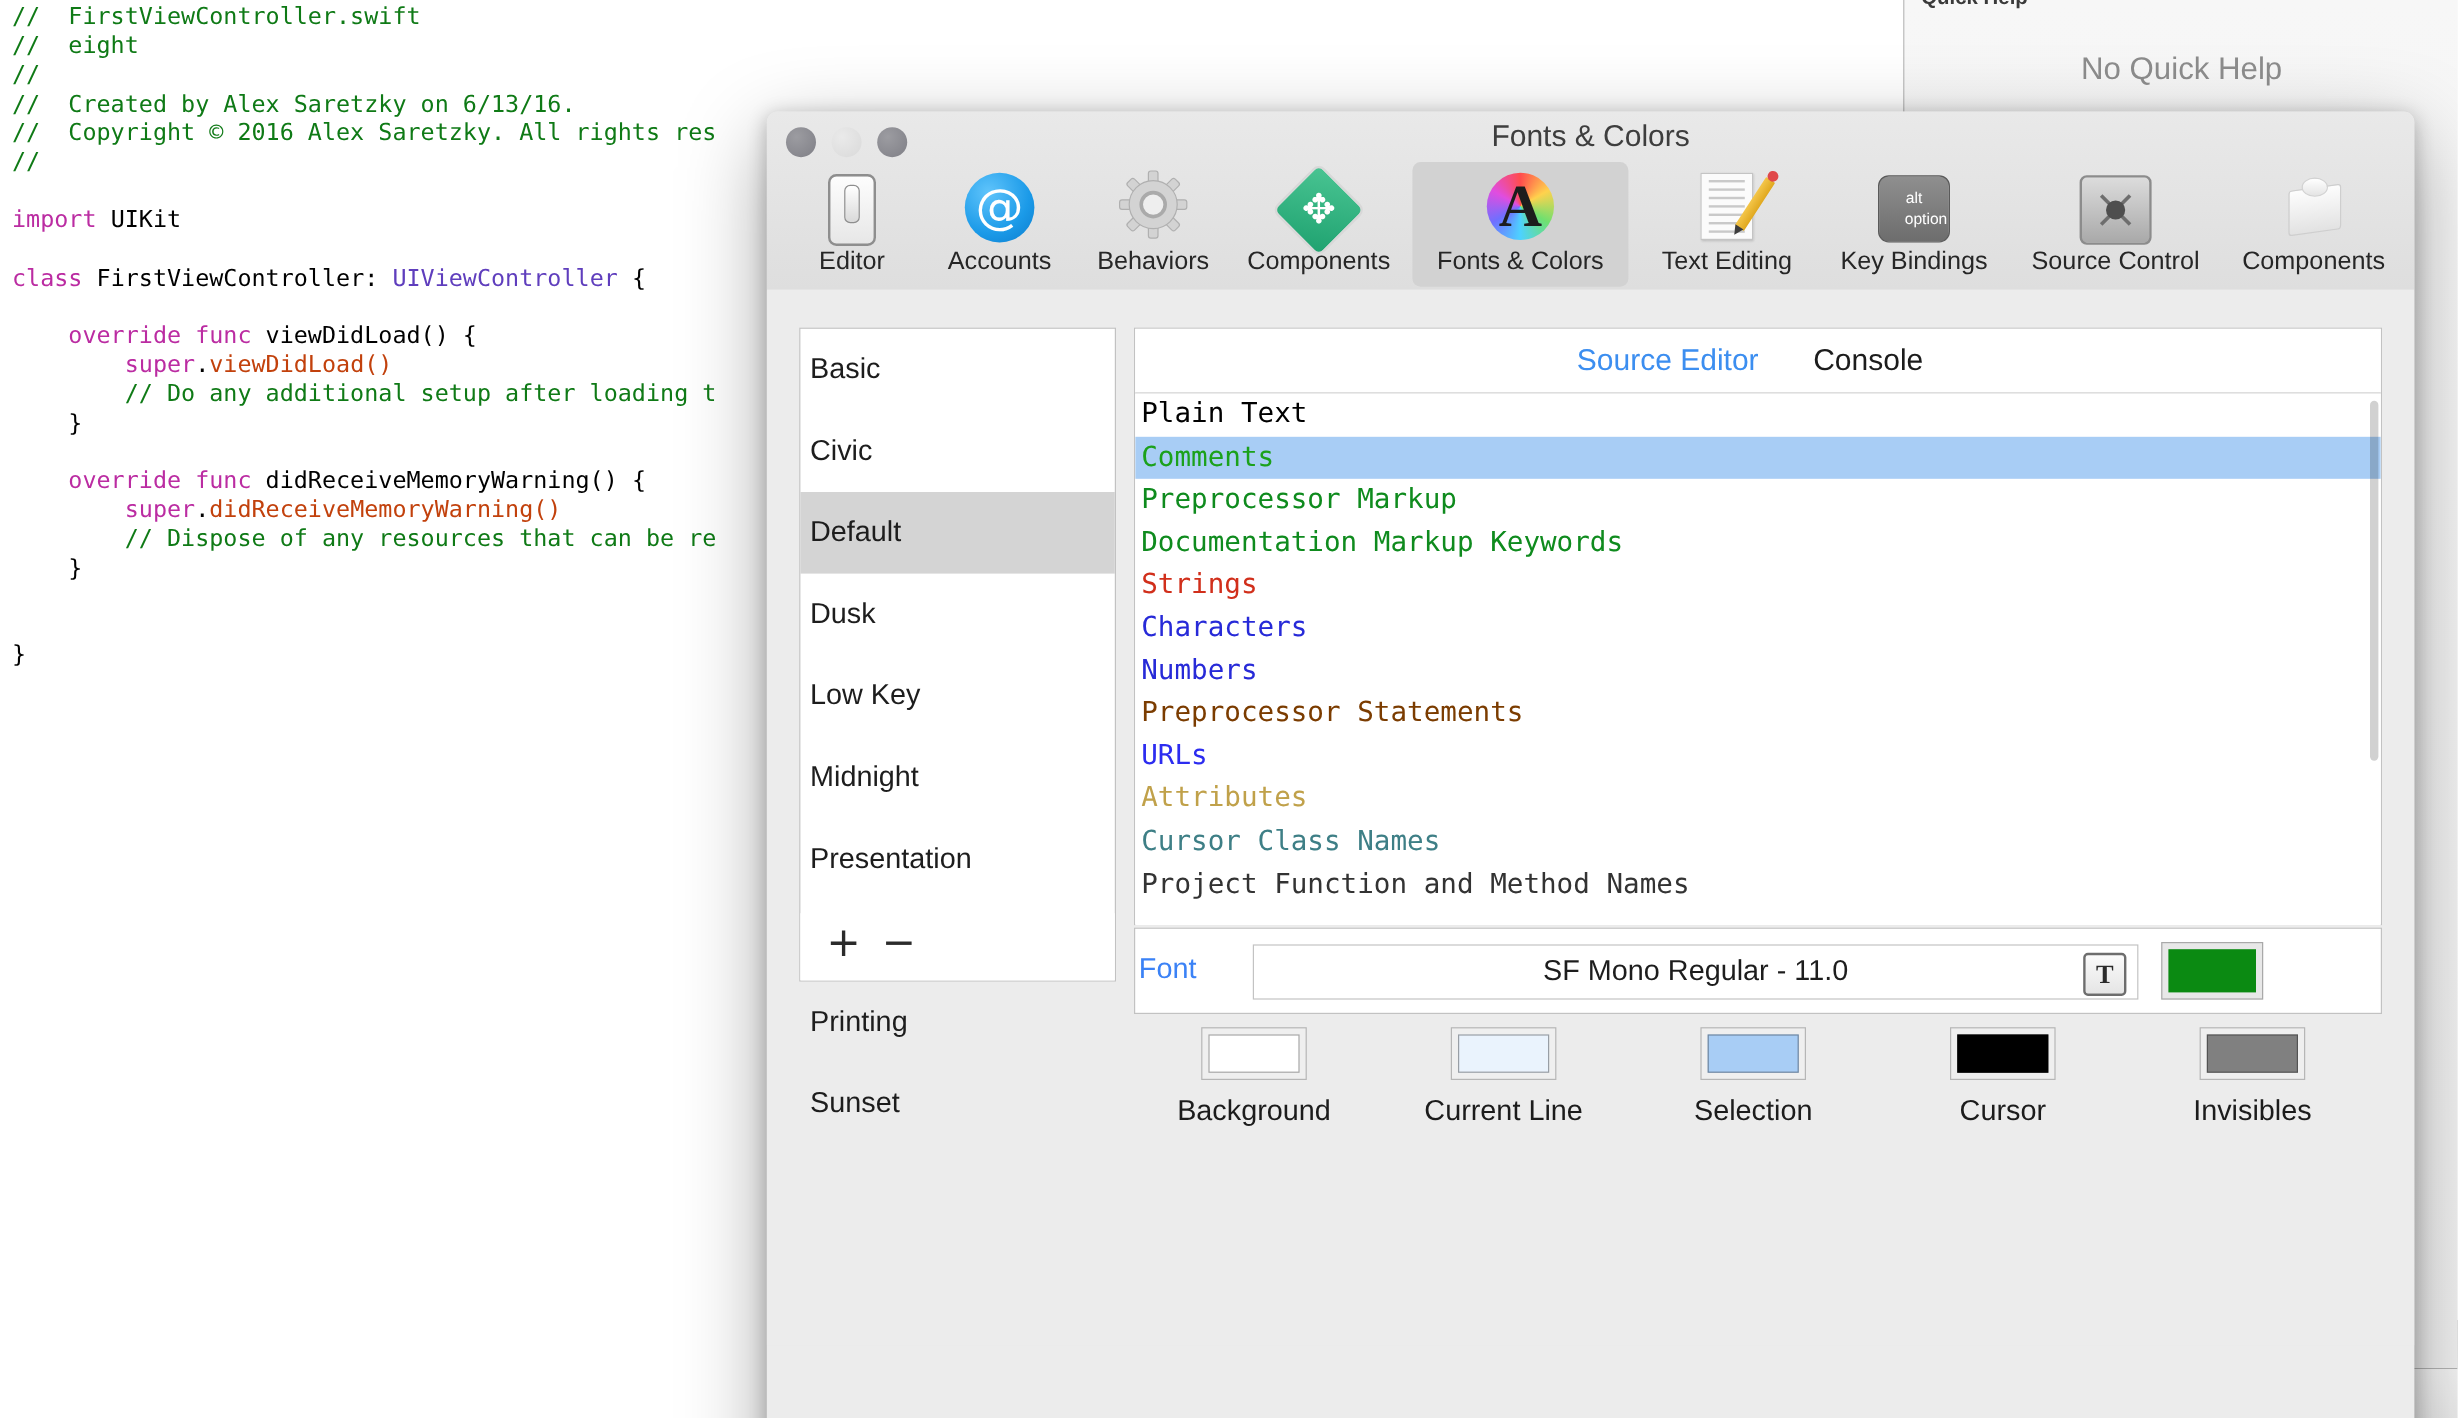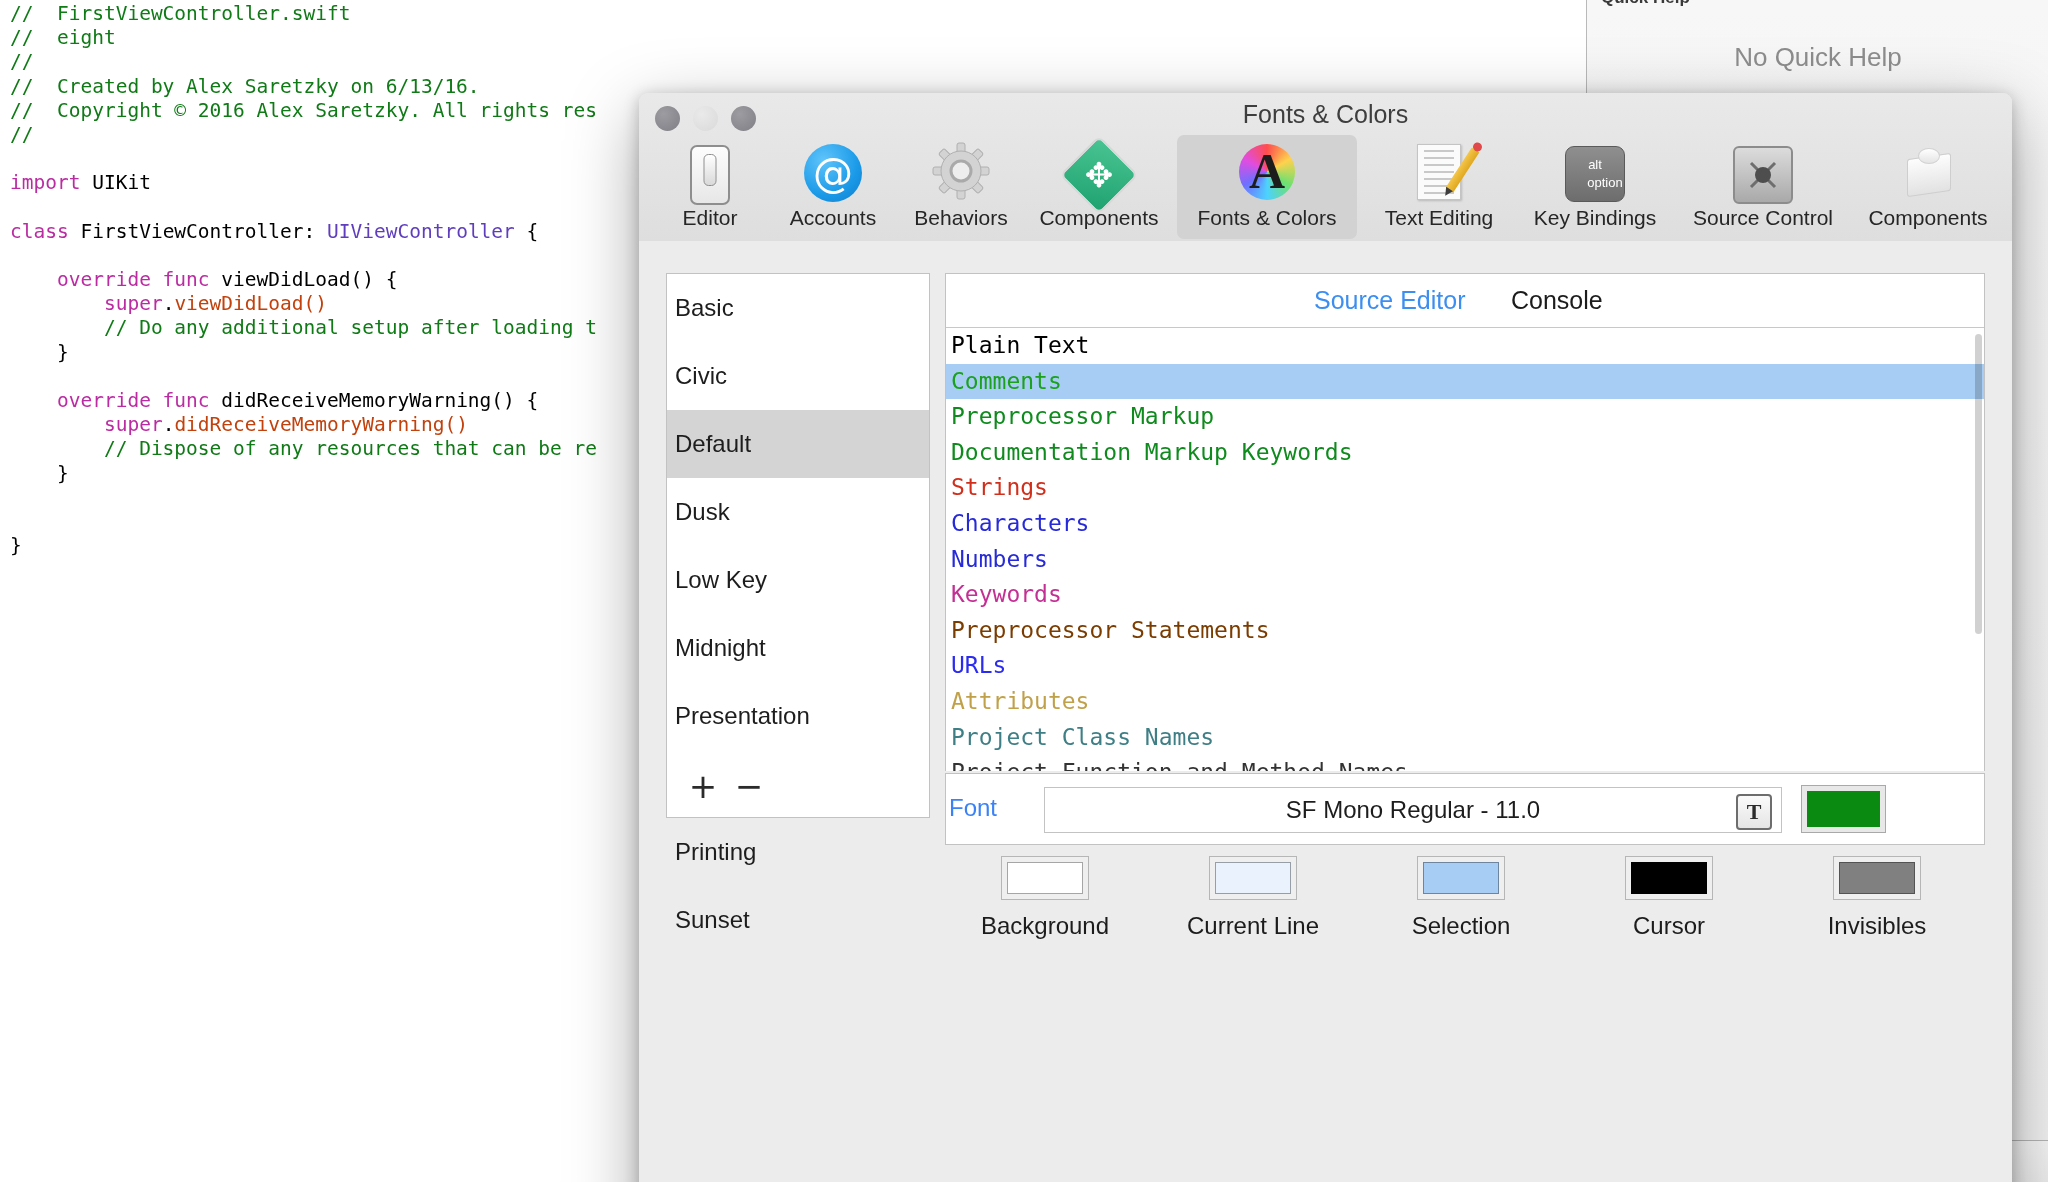--- a/index.html
+++ b/index.html
@@ -464,25 +464,24 @@
         <div class="seg-tab" id="tab-console">Console</div>
       </div>
       <div id="syntax-list">
         <div class="syn-item" style="color: rgb(0, 0, 0);">Plain Text</div>
           <div class="syn-item selected" style="color: rgb(27, 161, 27);">Comments</div>
           <div class="syn-item" style="color: rgb(15, 139, 30);">Preprocessor Markup</div>
           <div class="syn-item" style="color: rgb(15, 139, 30);">Documentation Markup Keywords</div>
           <div class="syn-item" style="color: rgb(209, 47, 27);">Strings</div>
           <div class="syn-item" style="color: rgb(39, 42, 216);">Characters</div>
           <div class="syn-item" style="color: rgb(39, 42, 216);">Numbers</div>
-          <div class="syn-item" style="color: rgb(196, 47, 148);">Keywords</div>
           <div class="syn-item" style="color: rgb(123, 60, 0);">Preprocessor Statements</div>
           <div class="syn-item" style="color: rgb(44, 44, 240);">URLs</div>
           <div class="syn-item" style="color: rgb(192, 161, 74);">Attributes</div>
-          <div class="syn-item" style="color: rgb(62, 127, 134);">Project Class Names</div>
+          <div class="syn-item" style="color: rgb(62, 127, 134);">Cursor Class Names</div>
           <div class="syn-item" style="color: rgb(51, 51, 51);">Project Function and Method Names</div>
           <div id="syn-scroll"></div>
       </div>
     </div>
 
     <div id="font-row">
       <div id="font-label">Font</div>
       <div id="font-field">
         <span>SF Mono Regular - 11.0</span>
         <div id="font-picker-btn">T</div>

